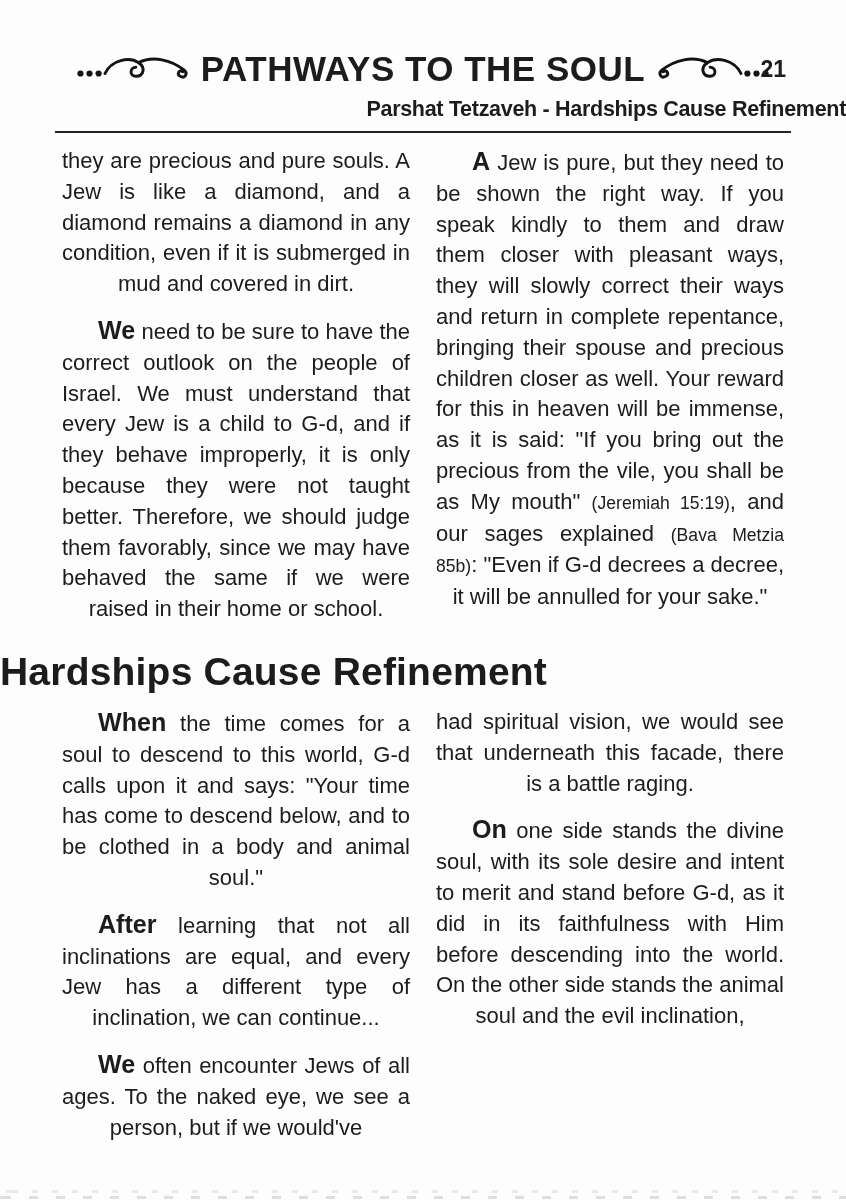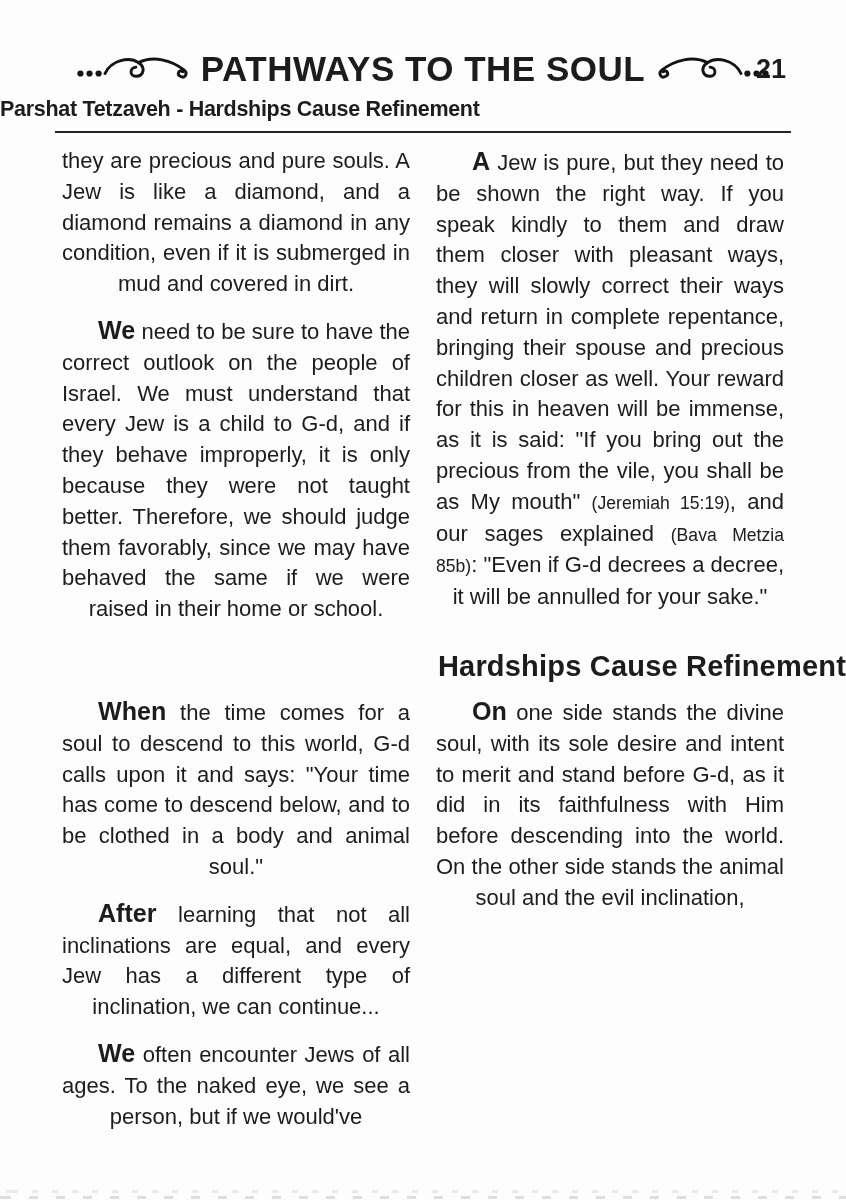--- a/index.html
+++ b/index.html
@@ -30,26 +30,26 @@
     letter-spacing: 0.5px;
     white-space: nowrap;
   }
   .flourish { display: inline-flex; align-items: center; }
   .flourish svg { display: block; }
   .pagenum {
     position: absolute;
     right: 60px;
     top: 50%;
     transform: translateY(-50%);
-    font-size: 27px;
+    font-size: 23px;
     font-weight: 700;
   }
   .subtitle {
     margin: 5px 0 0 0;
-    text-align: left;
+    text-align: right;
     font-size: 21.5px;
     font-weight: 700;
     letter-spacing: -0.3px;
   }
   .rule {
     margin: 9px 55px 13px 55px;
     border-top: 2px solid #242424;
     height: 0;
   }
   .cols {
@@ -64,22 +64,22 @@
     line-height: 30.8px;
     text-align: justify;
     text-align-last: center;
     -moz-text-align-last: center;
   }
   .para.indent { text-indent: 36px; }
   .para .lead { font-weight: 700; font-size: 1.14em; }
   .para .cite { font-size: 0.8em; }
   .section-heading {
     margin: 10px 0 13px 0;
-    text-align: right;
-    font-size: 29px;
+    text-align: left;
+    font-size: 39px;
     font-weight: 700;
     letter-spacing: 0.2px;
   }
   .noise {
     position: absolute;
     left: 0; right: 0; bottom: 0;
     height: 14px;
     background-image:
       repeating-linear-gradient(90deg, rgba(40,40,40,0.14) 0 9px, rgba(0,0,0,0) 9px 27px),
       repeating-linear-gradient(90deg, rgba(40,40,40,0.09) 0 6px, rgba(0,0,0,0) 6px 20px);
@@ -142,19 +142,20 @@
 
     <h3 class="section-heading">Hardships Cause Refinement</h3>
 
     <section class="cols">
       <div class="col">
           <p class="para indent"><span class="lead">When</span><span class="body"> the time comes for a soul to descend to this world, G-d calls upon it and says: "Your time has come to descend below, and to be clothed in a body and animal soul."</span></p>
           <p class="para indent"><span class="lead">After</span><span class="body"> learning that not all inclinations are equal, and every Jew has a different type of inclination, we can continue...</span></p>
           <p class="para indent"><span class="lead">We</span><span class="body"> often encounter Jews of all ages. To the naked eye, we see a person, but if we would've</span></p>
         </div>
       <div class="col">
+          <p class="para"><span class="body">had spiritual vision, we would see that underneath this facade, there is a battle raging.</span></p>
           <p class="para indent"><span class="lead">On</span><span class="body"> one side stands the divine soul, with its sole desire and intent to merit and stand before G-d, as it did in its faithfulness with Him before descending into the world. On the other side stands the animal soul and the evil inclination,</span></p>
         </div>
     </section>
   </main>
 
   <div class="noise"></div>
 </div>
 
 </body></html>

